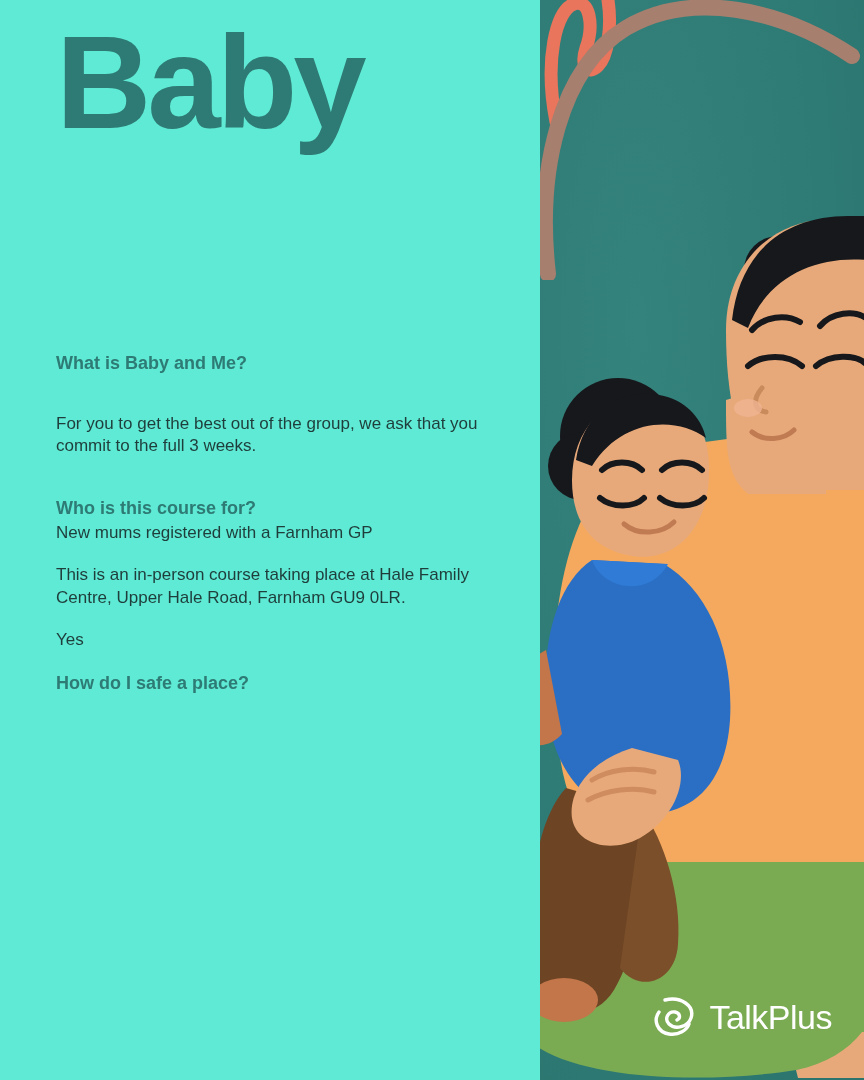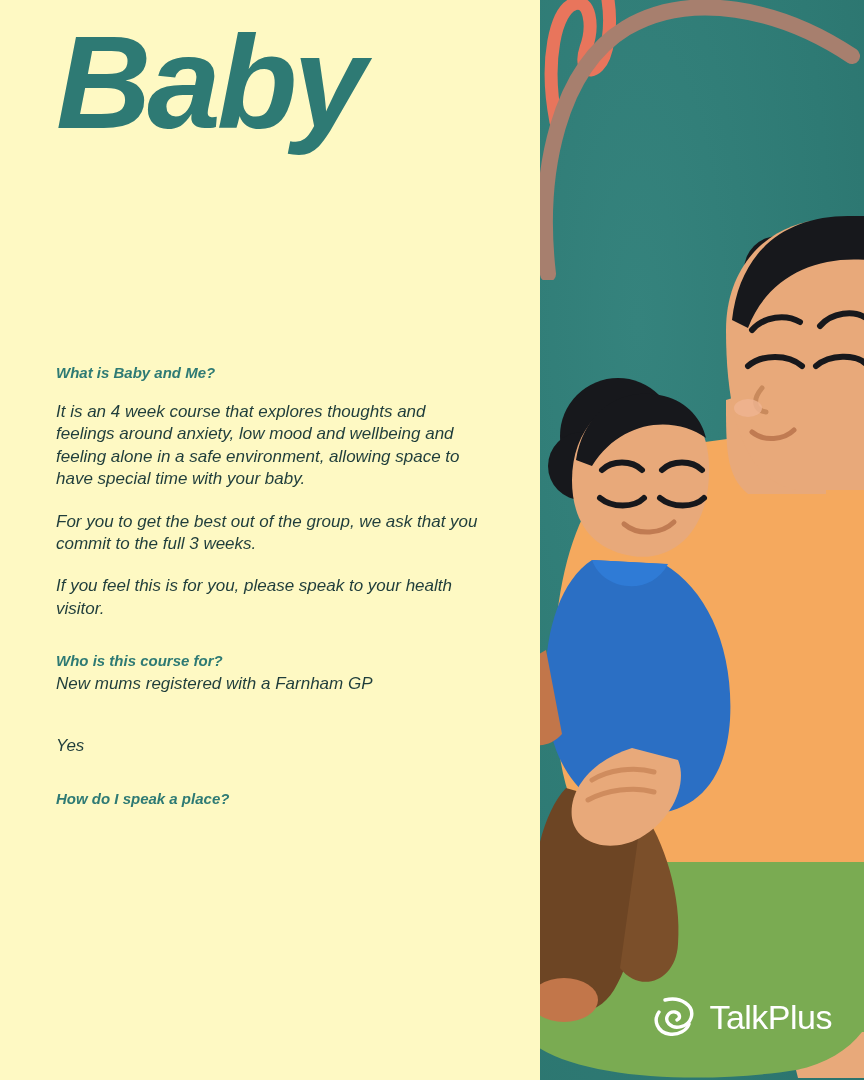--- a/index.html
+++ b/index.html
@@ -61,22 +61,21 @@
     height: 960px;
   }
   .fig-svg { display:block; }
 
   
   .content {
     position: absolute;
     left: 0; top: 0;
     width: 540px;
     height: 1080px;
-    background: #fef9c3;
-    font-style: italic;
+    background: #5eead4;
   }
   .title {
     position: absolute;
     left: 56px;
     top: 28px;
     width: 470px;
     color: #2e7a74;
     font-weight: bold;
     font-size: 132px;
     line-height: 0.84;
@@ -84,23 +83,23 @@
   }
   .title .l2 { display:block; }
 
   .body-wrap {
     position: absolute;
     left: 56px;
     top: 352px;
     width: 428px;
   }
   h2.q {
-    margin: 12px 0 2px 0;
+    margin: 0 0 2px 0;
     color: #2e7a74;
-    font-size: 15px;
+    font-size: 18px;
     font-weight: bold;
     line-height: 1.25;
   }
   p.a {
     margin: 0;
     color: #1f3d3b;
     font-size: 17px;
     line-height: 1.32;
   }
   .gap-lg { height: 20px; }
@@ -208,37 +207,36 @@
   <div class="content">
 
     <div class="title">
       <span>Baby</span>
     </div>
 
     <div class="body-wrap">
 
       <h2 class="q">What is Baby and Me?</h2>
       <div class="gap-md"></div>
-      <p class="a">It is an 4 week course that explores thoughts and feelings around anxiety, low mood and wellbeing and feeling alone in a safe environment, allowing space to have special time with your baby.</p>
       <div class="gap-lg"></div>
       <p class="a">For you to get the best out of the group, we ask that you commit to the full 3 weeks.</p>
       <div class="gap-lg"></div>
-      <p class="a">If you feel this is for you, please speak to your health visitor.</p>
 
       <div class="gap-lg"></div>
 
       <h2 class="q">Who is this course for?</h2>
       <p class="a">New mums registered with a Farnham GP</p>
 
       <div class="gap-lg"></div>
 
+      <p class="a">This is an in-person course taking place at Hale Family Centre, Upper Hale Road, Farnham GU9 0LR.</p>
 
       <div class="gap-lg"></div>
 
       <p class="a">Yes</p>
 
       <div class="gap-lg"></div>
 
-      <h2 class="q">How do I speak a place?</h2>
+      <h2 class="q">How do I safe a place?</h2>
 
     </div>
   </div>
 </div>
 
 </body></html>

